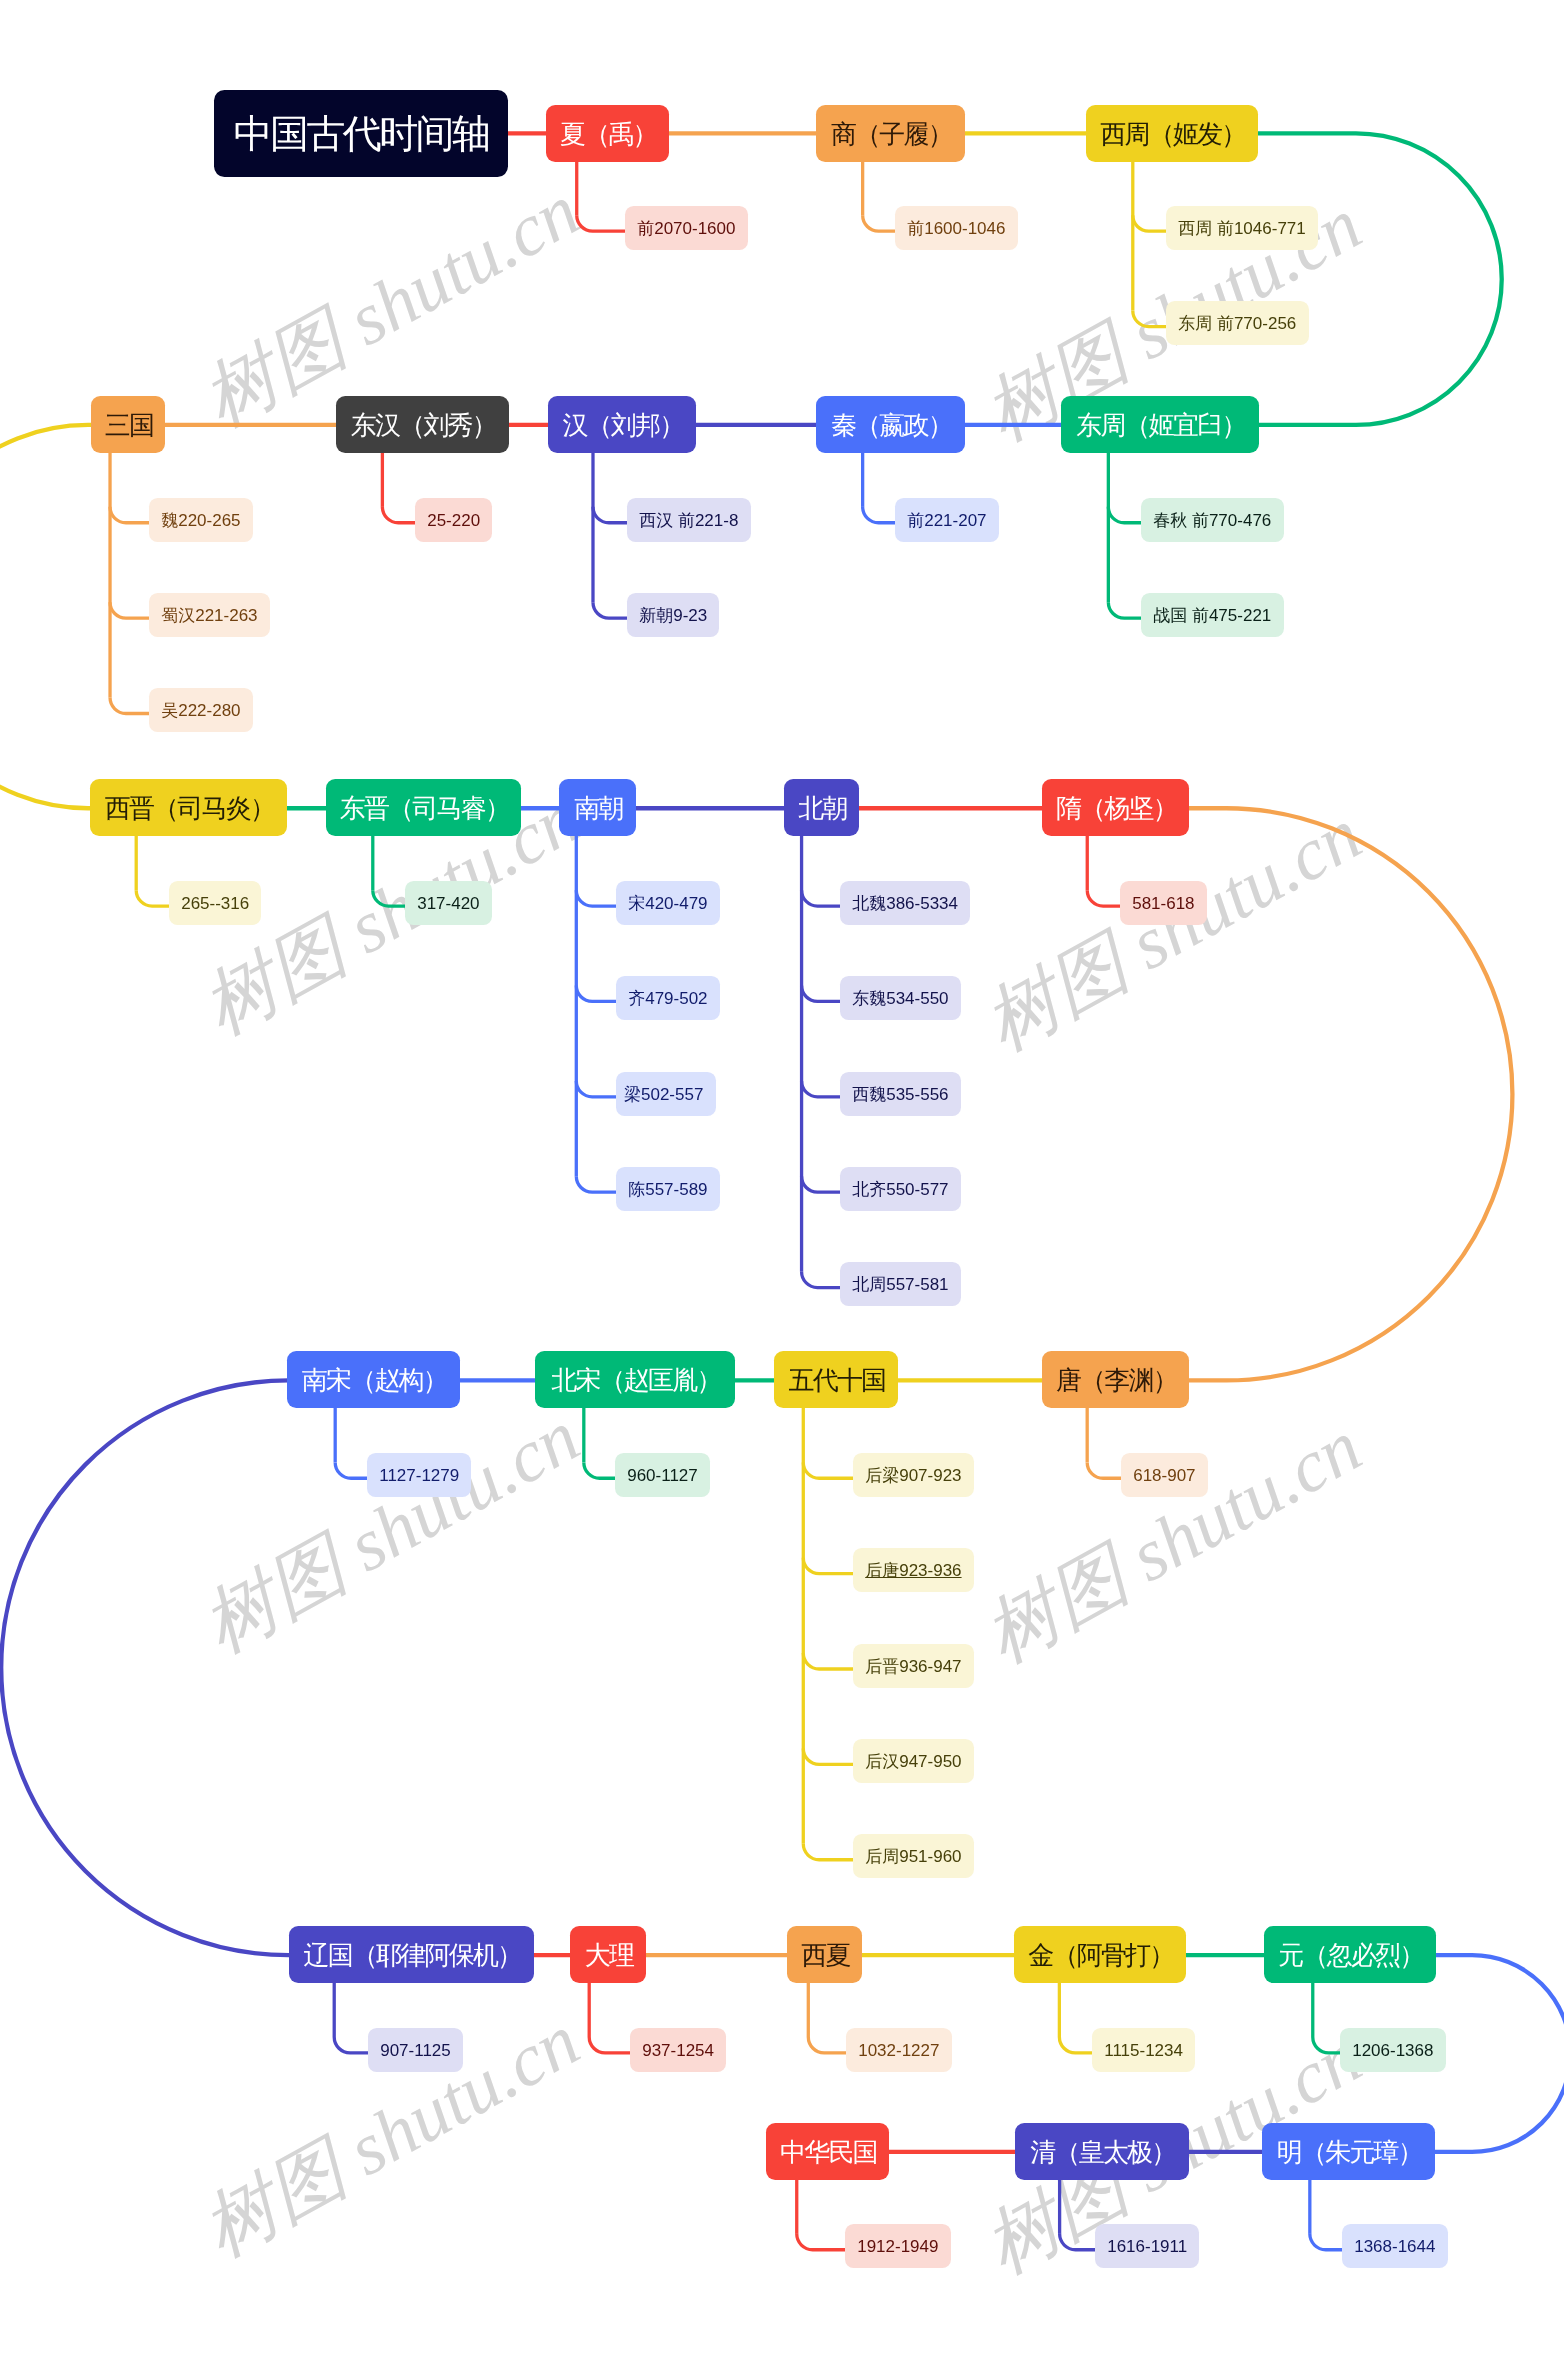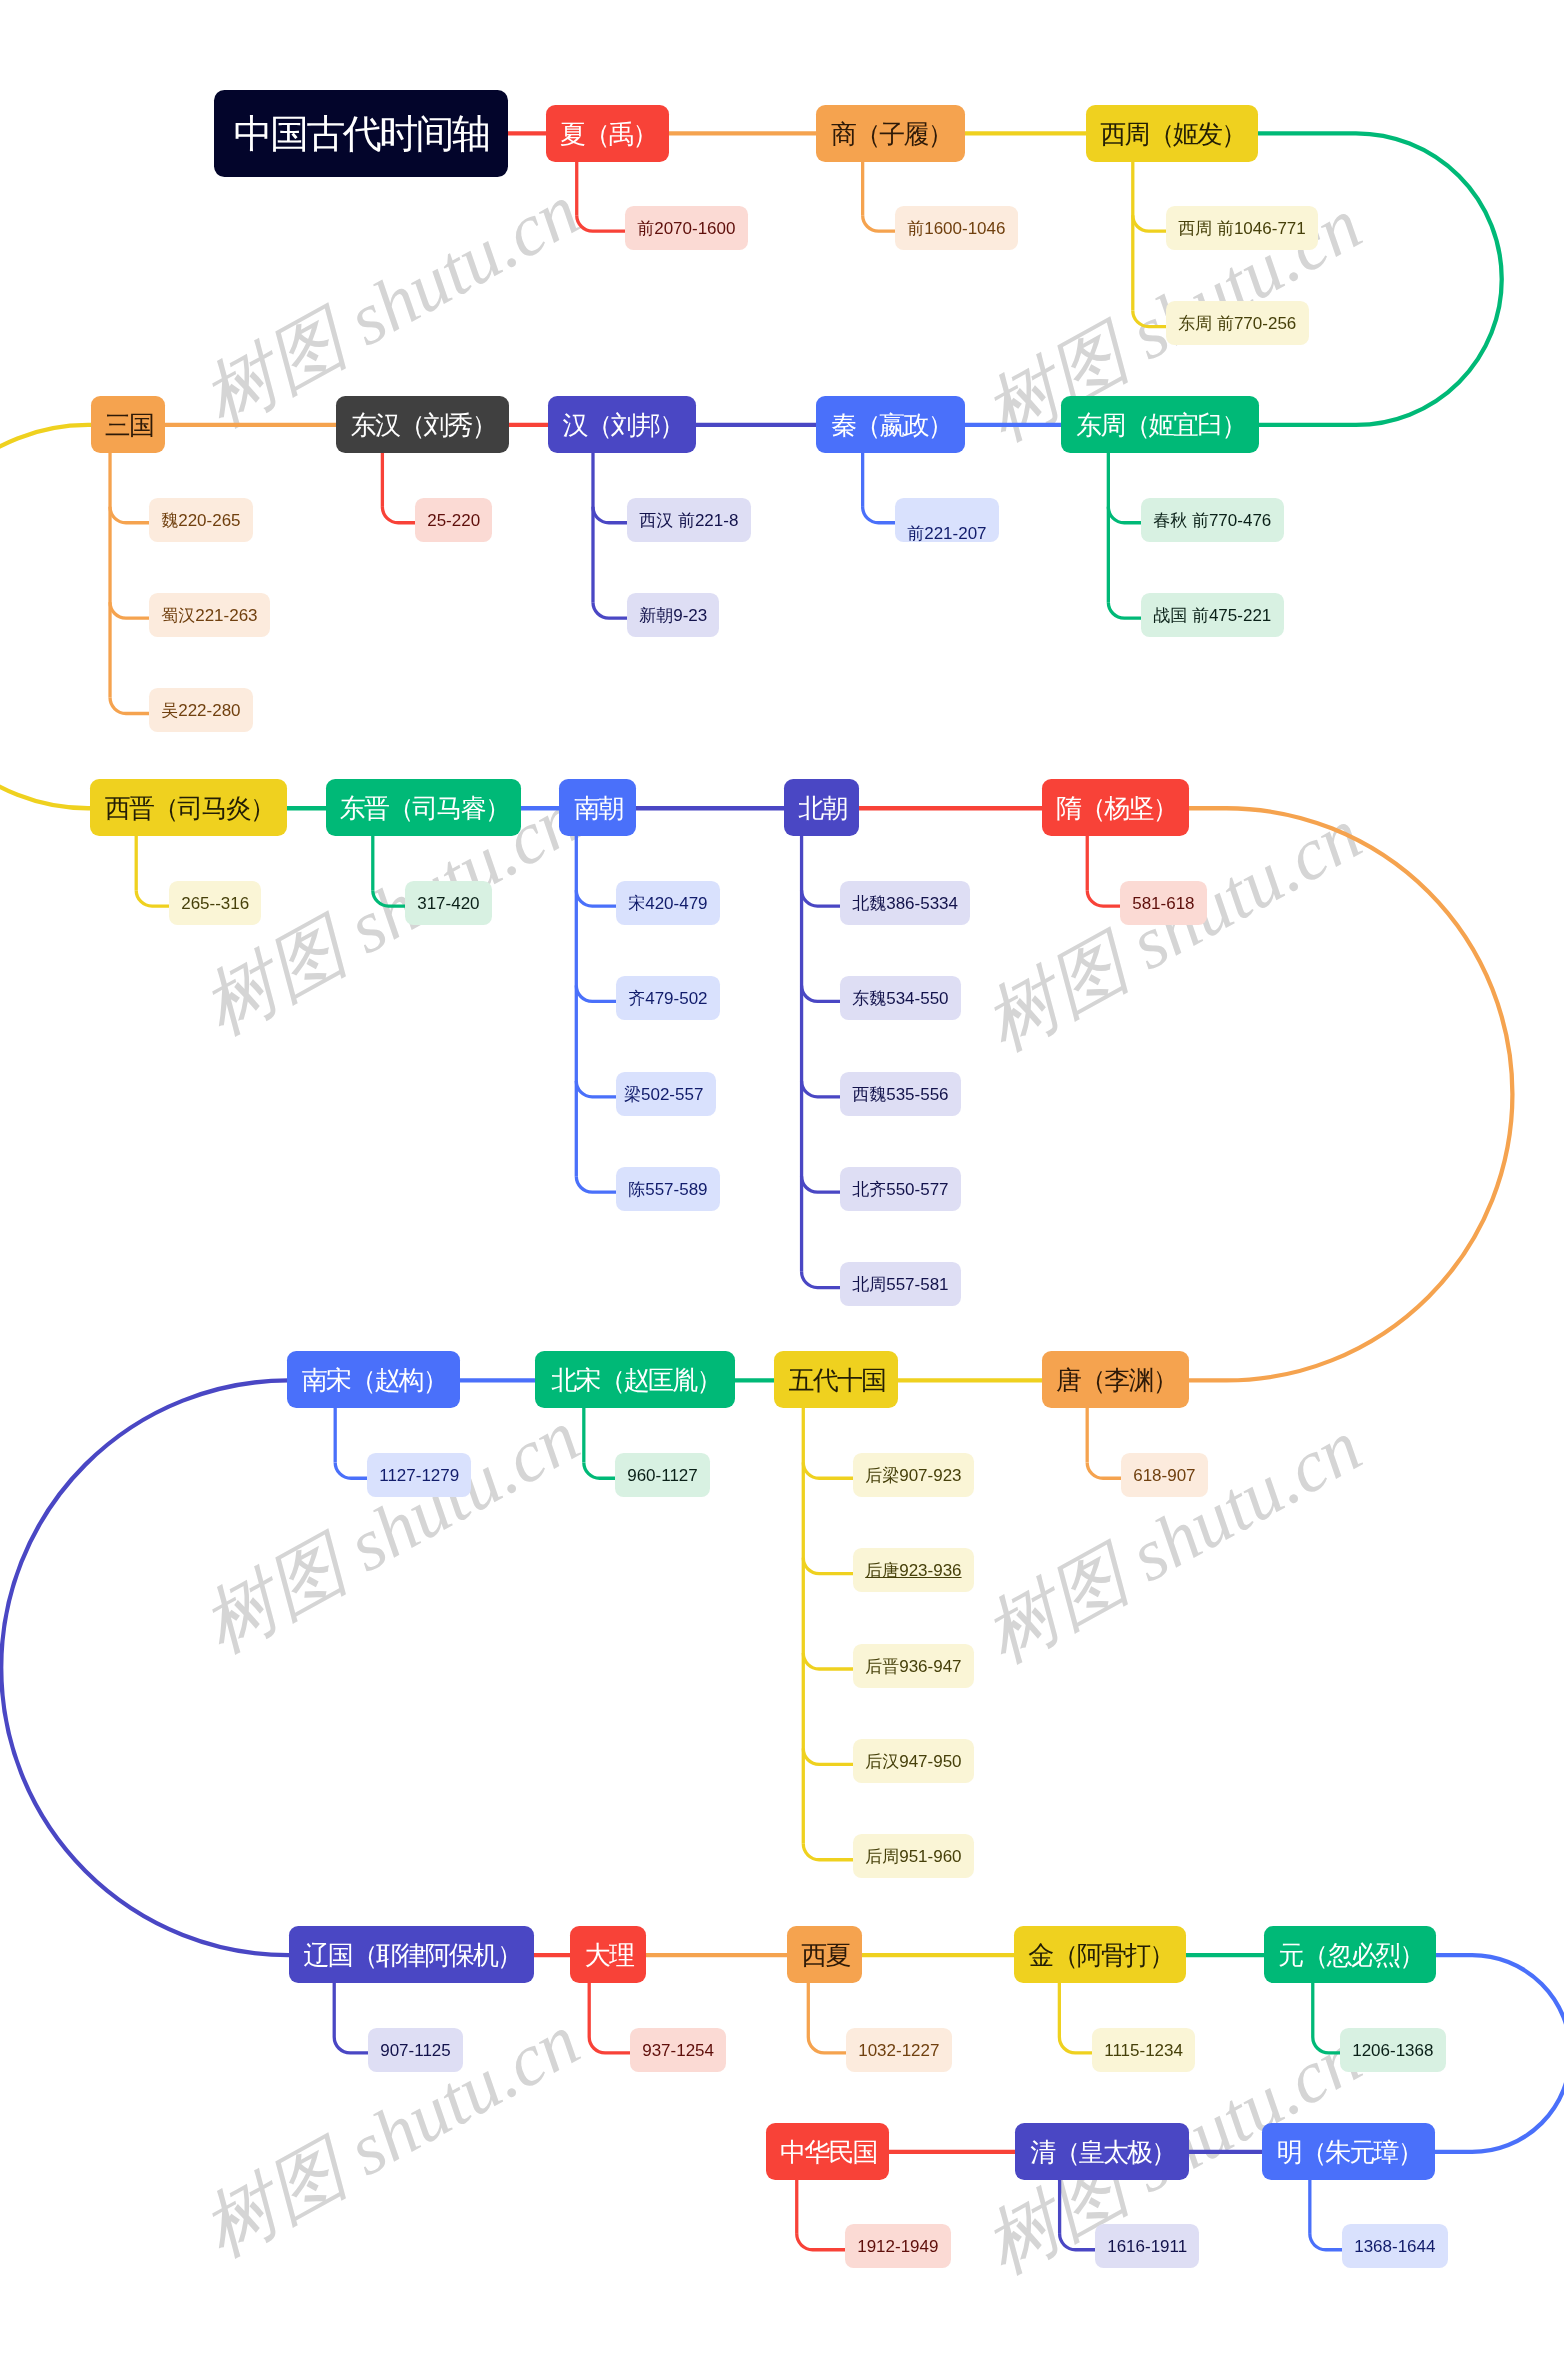--- a/index.html
+++ b/index.html
@@ -153,21 +153,21 @@
       </div>
     <div class="node kid-node" style="left:1141px;top:498px;background:#D8F1E2;color:#0A2018;">
         <span>春秋 前770-476</span>
       </div>
     <div class="node kid-node" style="left:1141px;top:593px;background:#D8F1E2;color:#0A2018;">
         <span>战国 前475-221</span>
       </div>
     <div class="node main-node" style="left:816px;top:396px;width:149px;background:#4A70FA;color:#FFFFFF;border-radius:9px;">
         <span>秦（嬴政）</span>
       </div>
-    <div class="node kid-node" style="left:895px;top:498px;background:#D9E1FD;color:#111C6B;align-items:flex-end;">
+    <div class="node kid-node" style="left:895px;top:498px;background:#D9E1FD;color:#111C6B;">
         <span>前221-207</span>
       </div>
     <div class="node main-node" style="left:548px;top:396px;width:148px;background:#4A47C4;color:#FFFFFF;">
         <span>汉（刘邦）</span>
       </div>
     <div class="node kid-node" style="left:627px;top:498px;background:#DEDEF4;color:#12124B;">
         <span>西汉 前221-8</span>
       </div>
     <div class="node kid-node" style="left:627px;top:593px;background:#DEDEF4;color:#12124B;">
         <span>新朝9-23</span>

